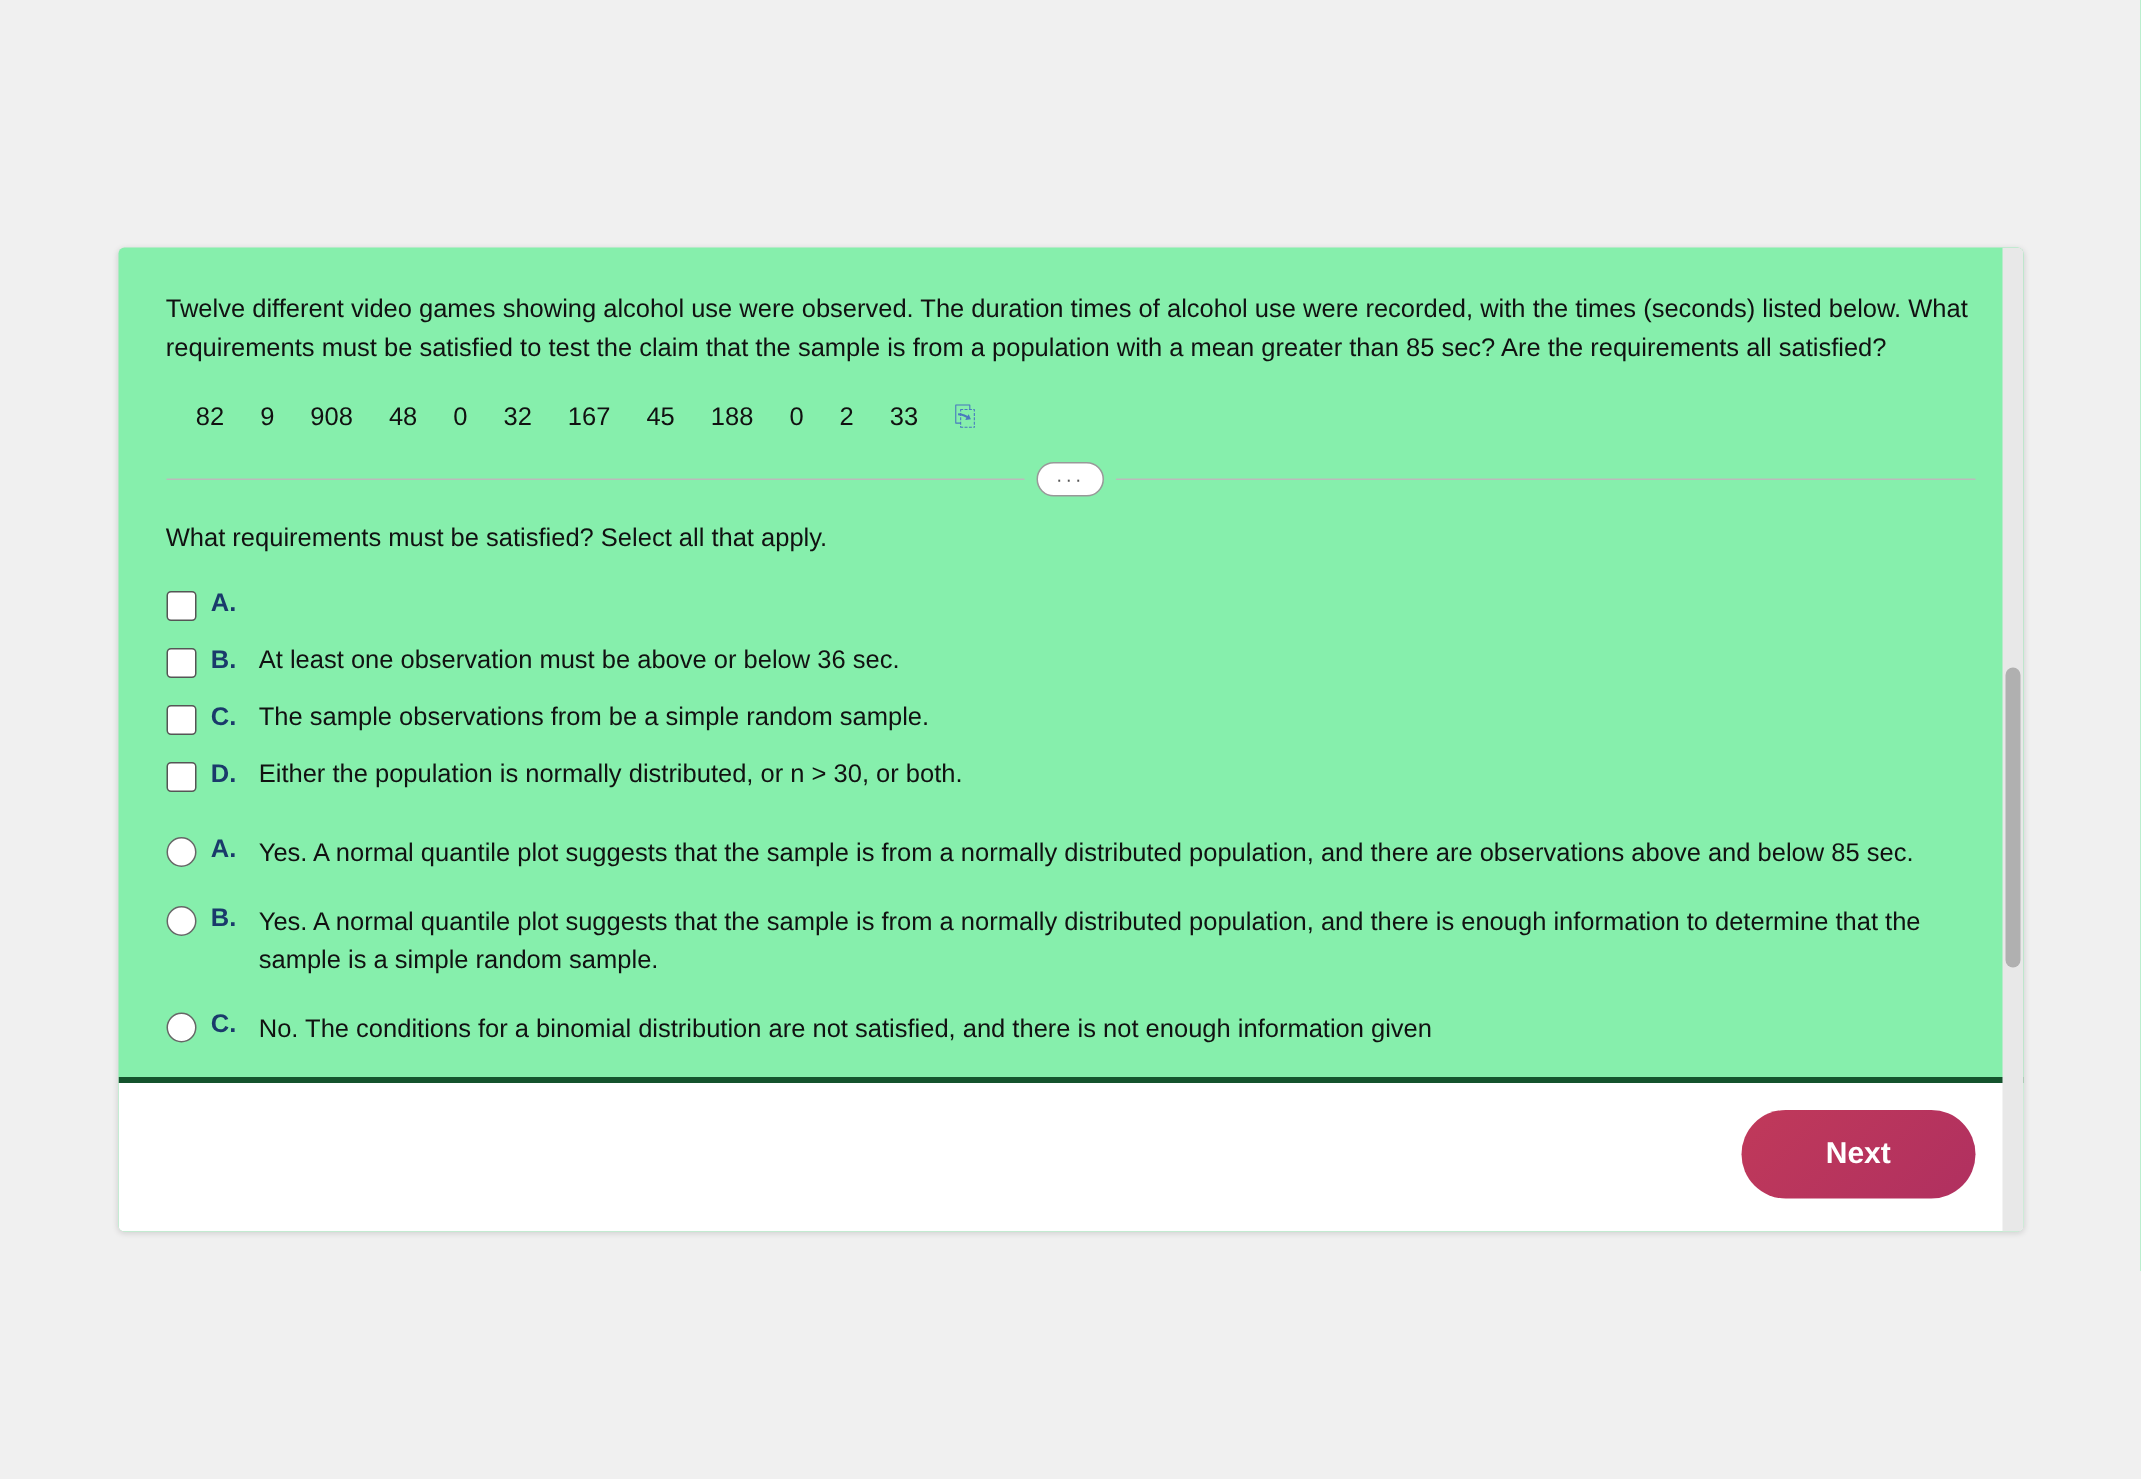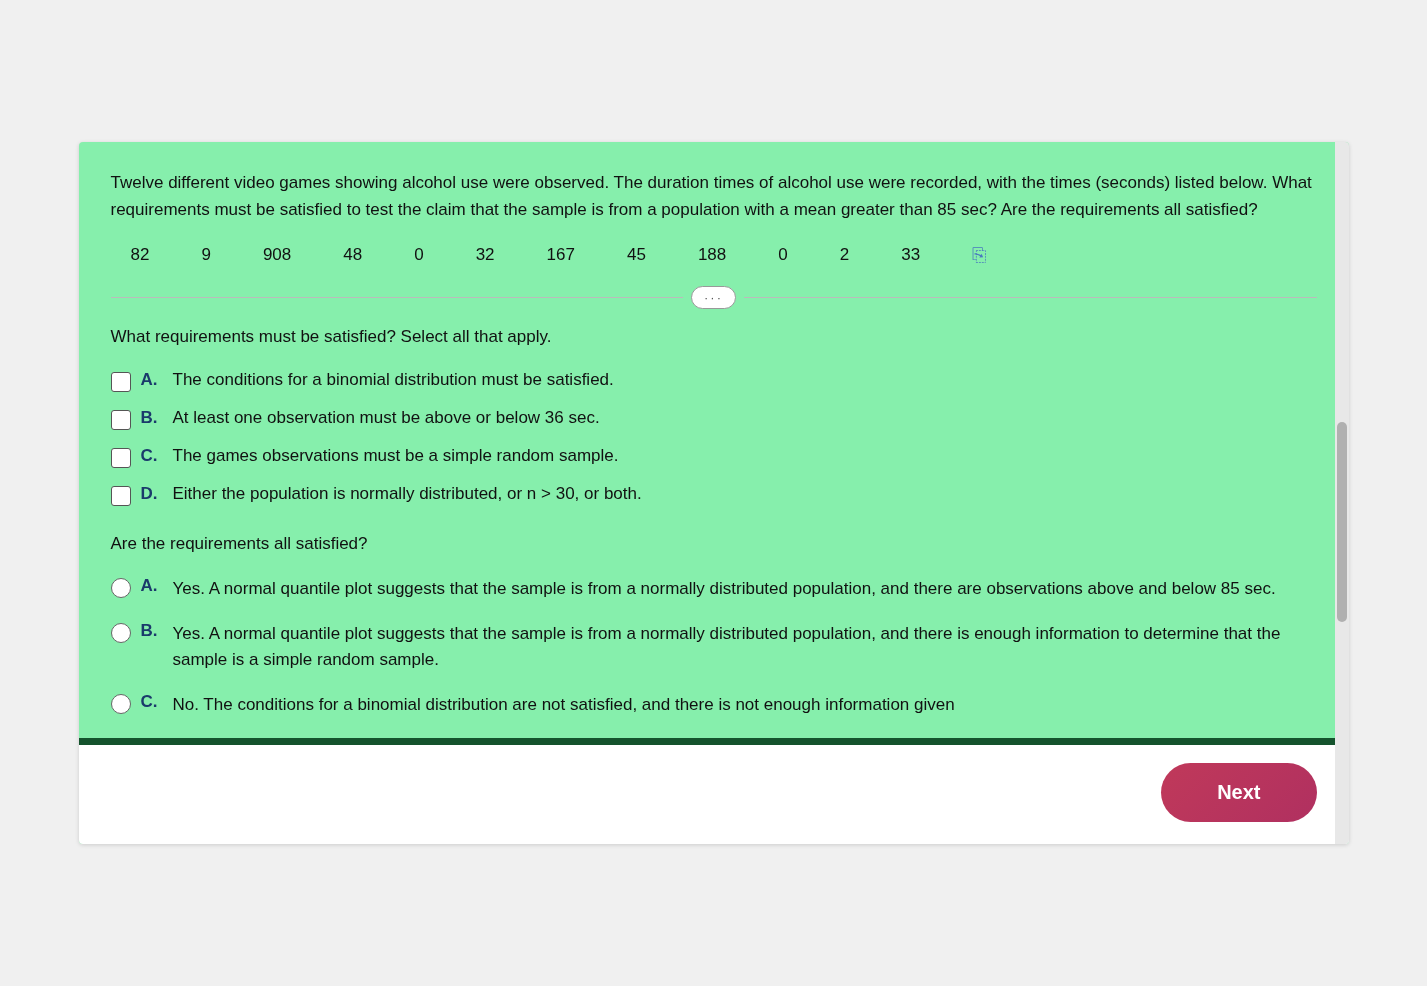--- a/index.html
+++ b/index.html
@@ -34,21 +34,21 @@
     .question-text {
       font-size: 17px;
       line-height: 1.55;
       color: #111;
       margin-bottom: 22px;
     }
 
     .data-row {
       display: flex;
       align-items: center;
-      gap: 52px;
+      gap: 24px;
       margin: 0 0 8px 20px;
       font-size: 17px;
       color: #111;
     }
 
     .data-row .copy-icon {
       color: #4a7abf;
       font-size: 18px;
       cursor: pointer;
     }
@@ -182,21 +182,21 @@
       height: 200px;
       background: #b0b0b0;
       border-radius: 5px;
     }
 
     .footer {
       display: flex;
       justify-content: flex-end;
       padding: 18px 32px 22px 32px;
       background: #fff;
-      border-top: 7px solid #14532d;
+      border-top: 4px solid #14532d;
       margin-top: 8px;
     }
 
     .next-button {
       background: linear-gradient(135deg, #c0395a, #b03060);
       color: #fff;
       font-size: 20px;
       font-weight: bold;
       padding: 18px 56px;
       border: none;
@@ -241,44 +241,42 @@
 
   <div class="question-bottom">
 
     <p class="sub-question-label">What requirements must be satisfied? Select all that apply.</p>
 
     <div class="checkbox-options">
 
       <div class="option-item">
         <div class="checkbox"></div>
         <span class="option-letter">A.</span>
-        <span class="option-text">The conditions for a binomial distribution must be satisfied.</span>
       </div>
 
       <div class="option-item">
         <div class="checkbox"></div>
         <span class="option-letter">B.</span>
         <span class="option-text">At least one observation must be above or below 36 sec.</span>
       </div>
 
       <div class="option-item">
         <div class="checkbox"></div>
         <span class="option-letter">C.</span>
-        <span class="option-text">The games observations must be a simple random sample.</span>
+        <span class="option-text">The sample observations from be a simple random sample.</span>
       </div>
 
       <div class="option-item">
         <div class="checkbox"></div>
         <span class="option-letter">D.</span>
         <span class="option-text">Either the population is normally distributed, or n &gt; 30, or both.</span>
       </div>
 
     </div>
 
-    <p class="section-label">Are the requirements all satisfied?</p>
 
     <div class="radio-options">
 
       <div class="radio-item">
         <div class="radio"></div>
         <span class="option-letter">A.</span>
         <span class="option-text">Yes. A normal quantile plot suggests that the sample is from a normally distributed population, and there are observations above and below 85 sec.</span>
       </div>
 
       <div class="radio-item">

